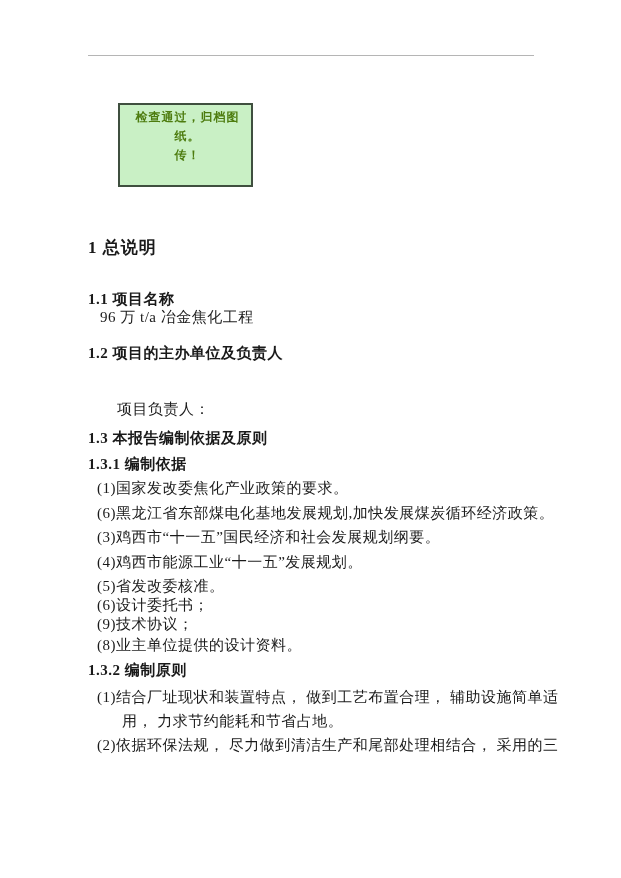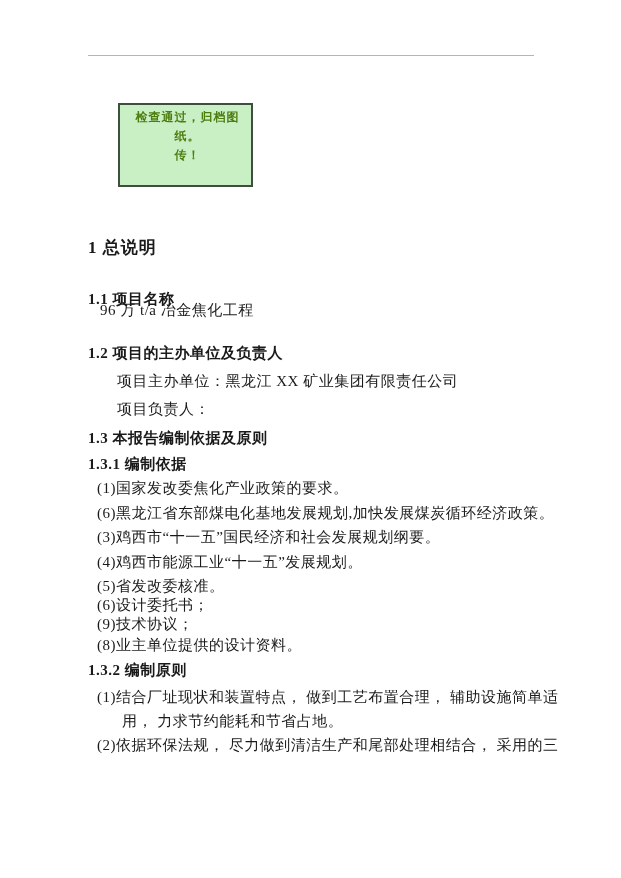--- a/index.html
+++ b/index.html
@@ -51,24 +51,23 @@
 
   <div class="stamp">
     <div class="stamp-line">检查通过，归档图</div>
     <div class="stamp-line">纸。</div>
     <div class="stamp-line">传！</div>
   </div>
 
   <div class="blk h1" style="left:88px;top:236px;">1  总说明</div>
 
   <div class="blk h2" style="left:88px;top:290px;">1.1 项目名称</div>
-  <div class="blk body-text" style="left:100px;top:301px;font-family:Liberation Serif, serif;">96 万 t/a 冶金焦化工程</div>
+  <div class="blk body-text" style="left:100px;top:308px;font-family:Liberation Serif, serif;">96 万 t/a 冶金焦化工程</div>
 
   <div class="blk h2" style="left:88px;top:344px;">1.2 项目的主办单位及负责人</div>
-  <div class="blk body-text" style="left:117px;top:372px;">项目主办单位：黑龙江 XX 矿业集团有限责任公司</div>
   <div class="blk body-text" style="left:117px;top:400px;">项目负责人：</div>
 
   <div class="blk h2" style="left:88px;top:429px;">1.3 本报告编制依据及原则</div>
 
   <div class="blk h3" style="left:88px;top:455px;">1.3.1 编制依据</div>
   <div class="blk body-text" style="left:97px;top:479px;text-align:center;">(1)国家发改委焦化产业政策的要求。</div>
   <div class="blk body-text" style="left:97px;top:504px;">(6)黑龙江省东部煤电化基地发展规划,加快发展煤炭循环经济政策。</div>
   <div class="blk body-text" style="left:97px;top:528px;">(3)鸡西市“十一五”国民经济和社会发展规划纲要。</div>
   <div class="blk body-text" style="left:97px;top:553px;">(4)鸡西市能源工业“十一五”发展规划。</div>
   <div class="blk body-text" style="left:97px;top:577px;">(5)省发改委核准。</div>

